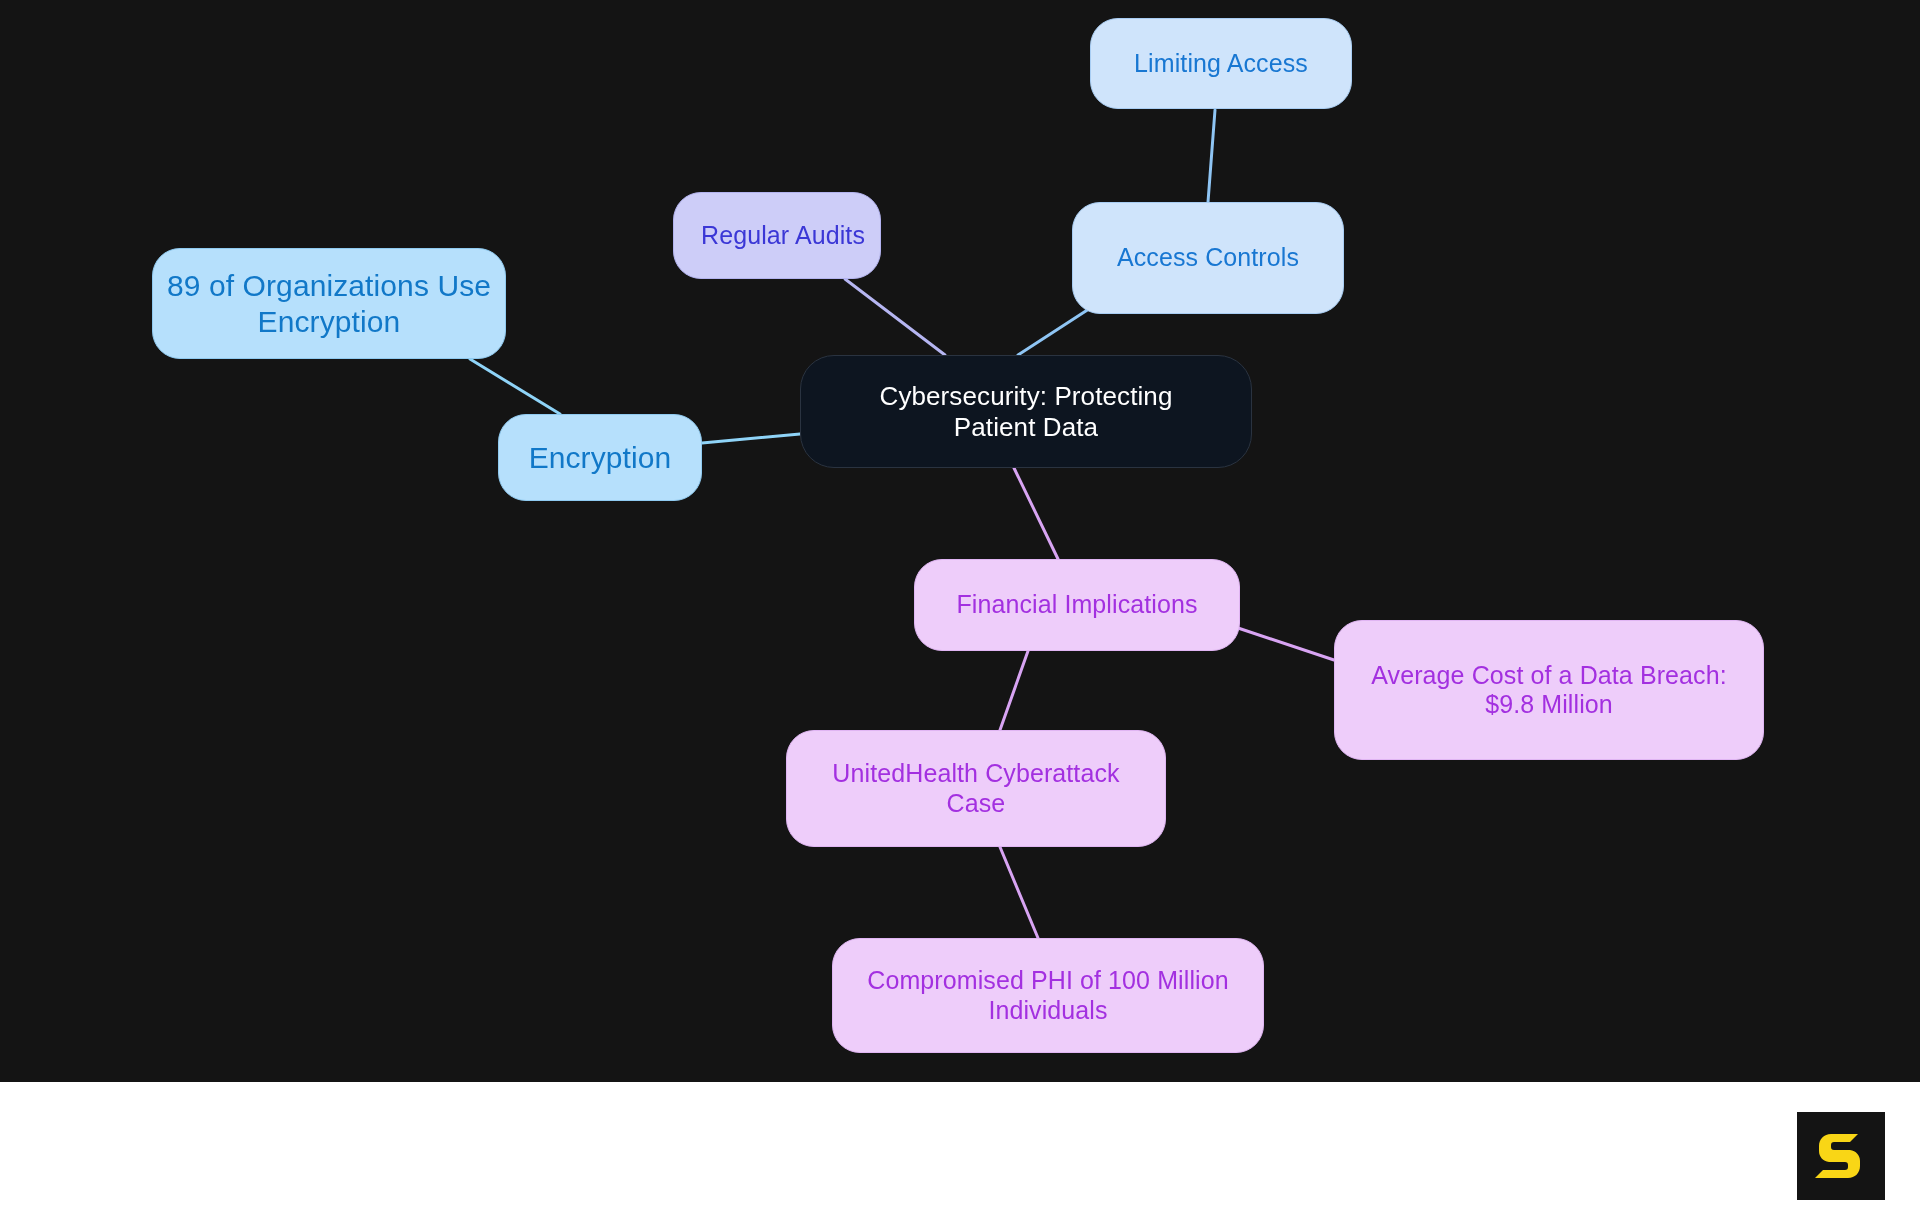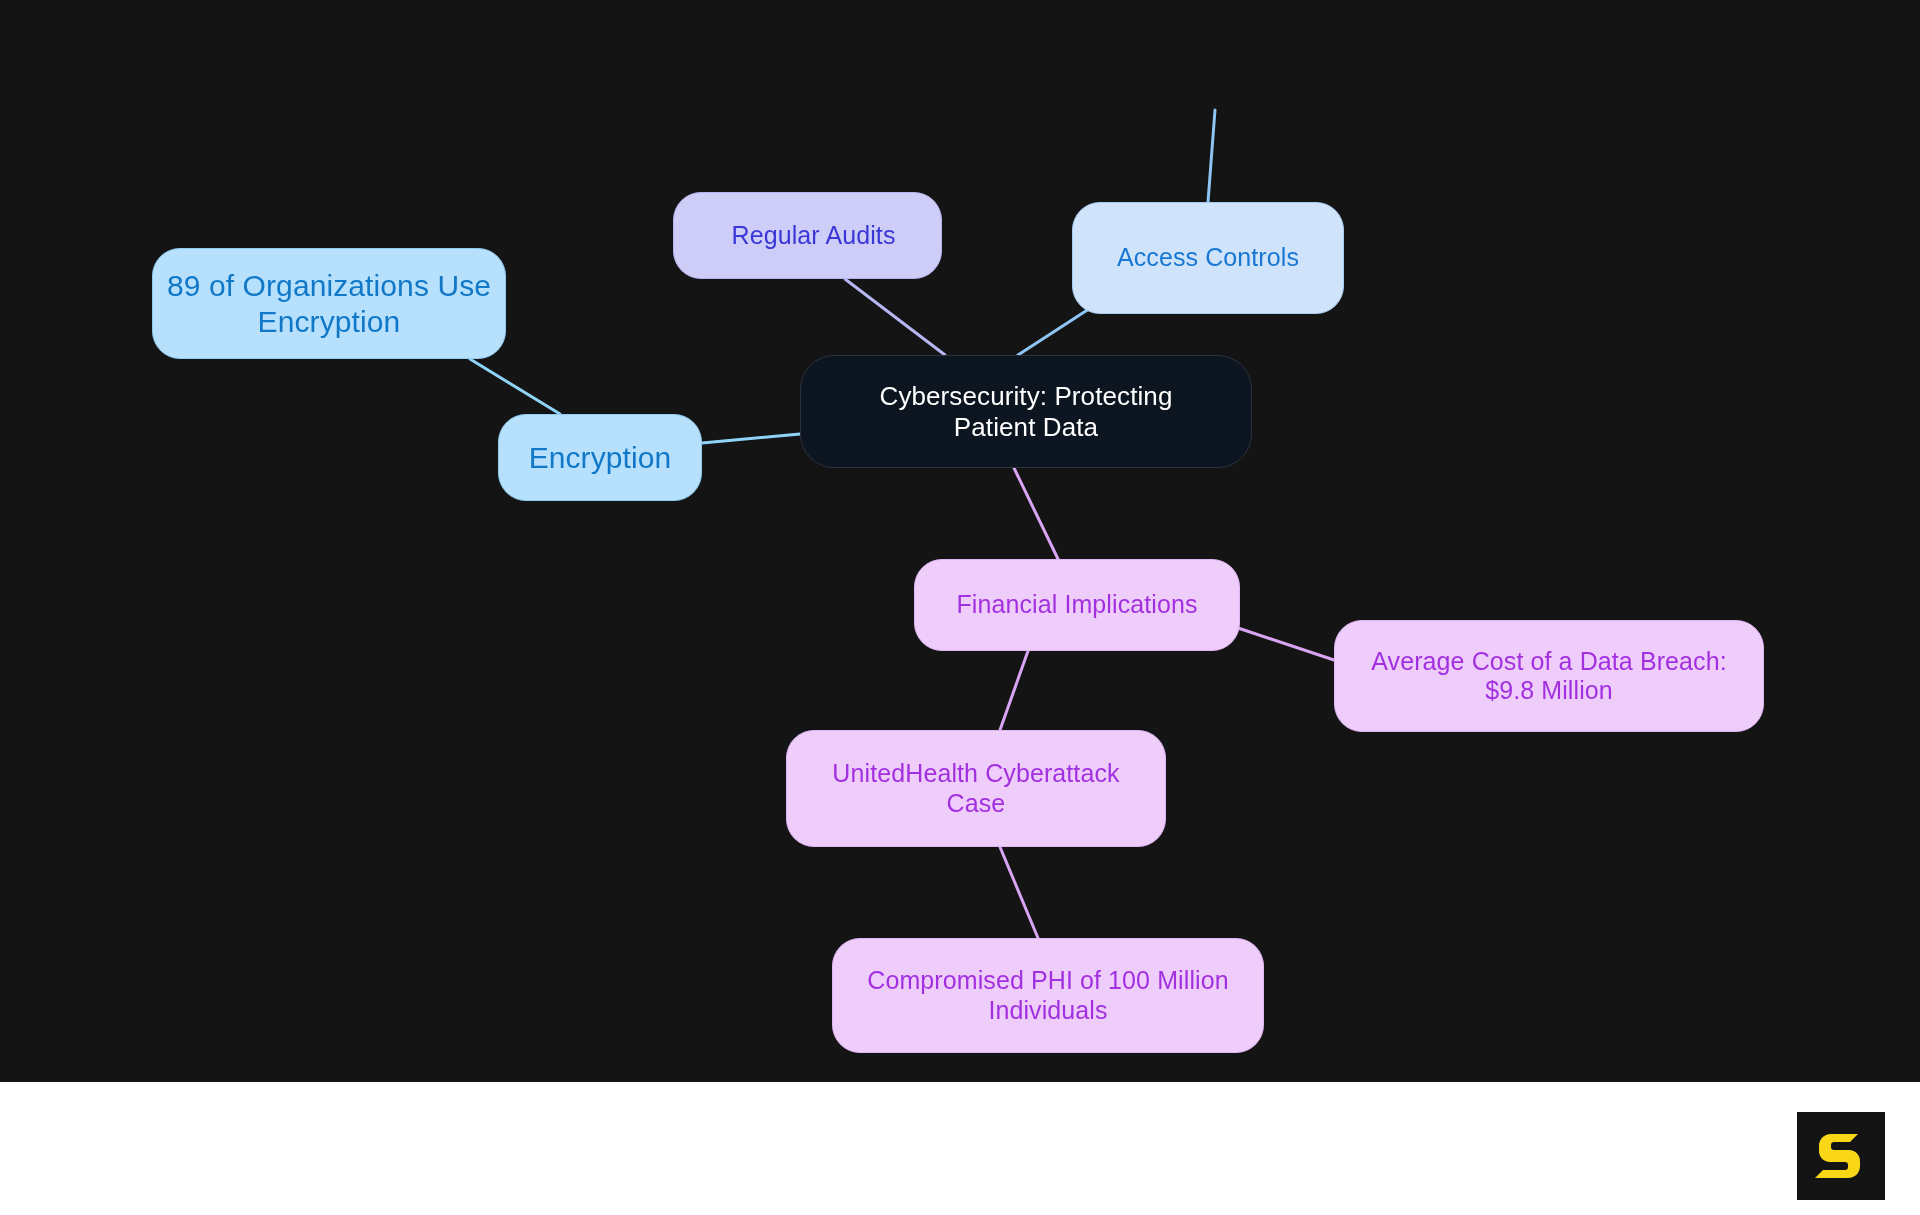--- a/index.html
+++ b/index.html
@@ -105,27 +105,28 @@
       <line x1="845" y1="279" x2="945" y2="355" stroke="#b6b6f2" stroke-width="3" stroke-linecap="round"></line>
       <line x1="702" y1="443" x2="800" y2="434" stroke="#8fd4f8" stroke-width="3" stroke-linecap="round"></line>
       <line x1="470" y1="359" x2="560" y2="414" stroke="#8fd4f8" stroke-width="3" stroke-linecap="round"></line>
       <line x1="1014" y1="468" x2="1058" y2="559" stroke="#d8a4f3" stroke-width="3" stroke-linecap="round"></line>
       <line x1="1238" y1="628" x2="1334" y2="660" stroke="#d8a4f3" stroke-width="3" stroke-linecap="round"></line>
       <line x1="1028" y1="651" x2="1000" y2="730" stroke="#d8a4f3" stroke-width="3" stroke-linecap="round"></line>
       <line x1="1000" y1="847" x2="1038" y2="938" stroke="#d8a4f3" stroke-width="3" stroke-linecap="round"></line>
     </svg>
 <div class="node node-root" style="left: 800px; top: 355px; width: 452px; height: 113px;">Cybersecurity: Protecting
 Patient Data</div>
+    <div class="node node-blue-pale" style="left: 1090px; top: 18px; width: 262px; height: 91px;">Limiting Access</div>
     <div class="node node-blue-pale" style="left: 1072px; top: 202px; width: 272px; height: 112px;">Access Controls</div>
-    <div class="node node-periwinkle" style="left: 673px; top: 192px; width: 269px; height: 87px; padding-left: 12px;">Regular Audits</div>
+    <div class="node node-periwinkle" style="left: 673px; top: 192px; width: 208px; height: 87px; padding-left: 12px;">Regular Audits</div>
     <div class="node node-blue" style="left: 498px; top: 414px; width: 204px; height: 87px;">Encryption</div>
     <div class="node node-blue" style="left: 152px; top: 248px; width: 354px; height: 111px;">89 of Organizations Use
 Encryption</div>
     <div class="node node-violet" style="left: 914px; top: 559px; width: 326px; height: 92px;">Financial Implications</div>
-    <div class="node node-violet" style="left: 1334px; top: 620px; width: 430px; height: 112px;">Average Cost of a Data Breach:
+    <div class="node node-violet" style="left: 1334px; top: 620px; width: 430px; height: 140px;">Average Cost of a Data Breach:
 $9.8 Million</div>
     <div class="node node-violet" style="left: 786px; top: 730px; width: 380px; height: 117px;">UnitedHealth Cyberattack
 Case</div>
     <div class="node node-violet" style="left: 832px; top: 938px; width: 432px; height: 115px;">Compromised PHI of 100 Million
 Individuals</div>
   </div>
 
 <div id="footer-bar"></div>
 
 <div id="brand-logo">

